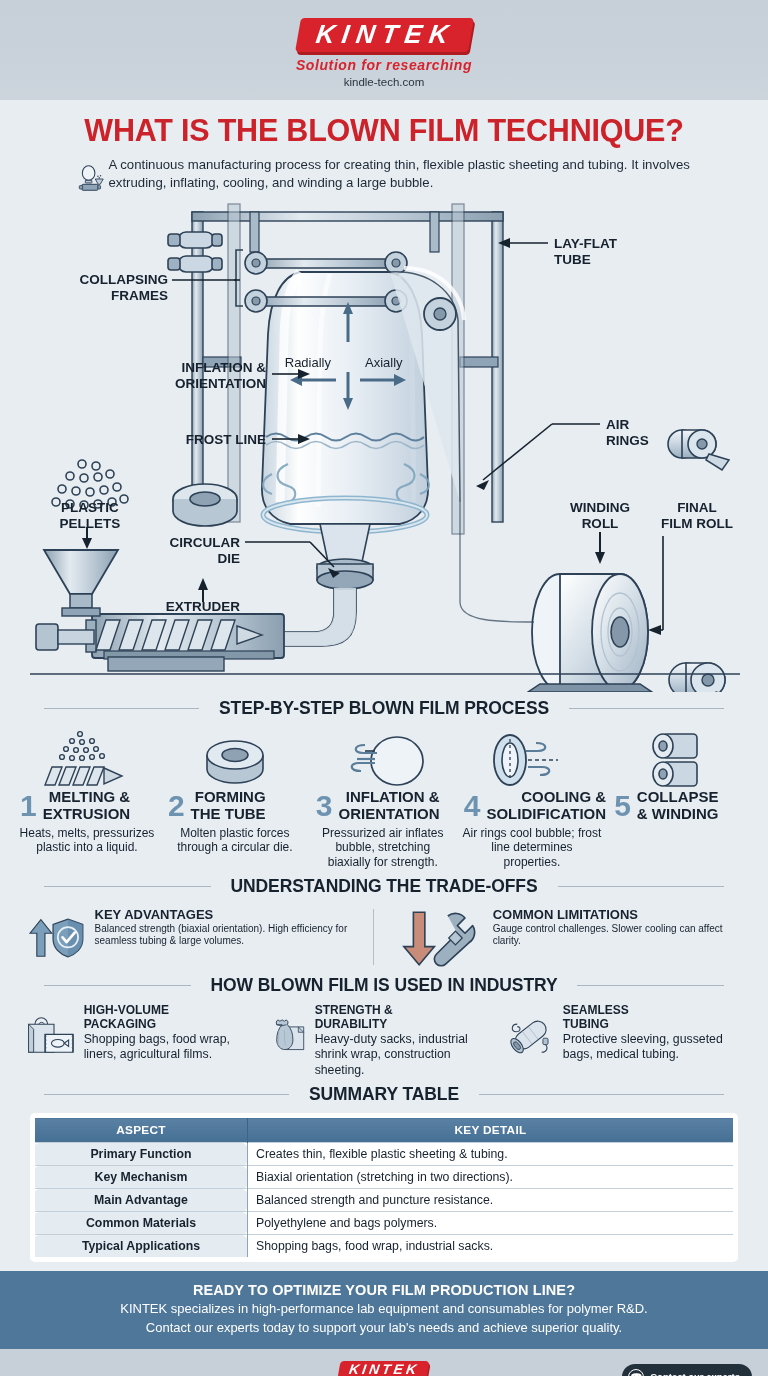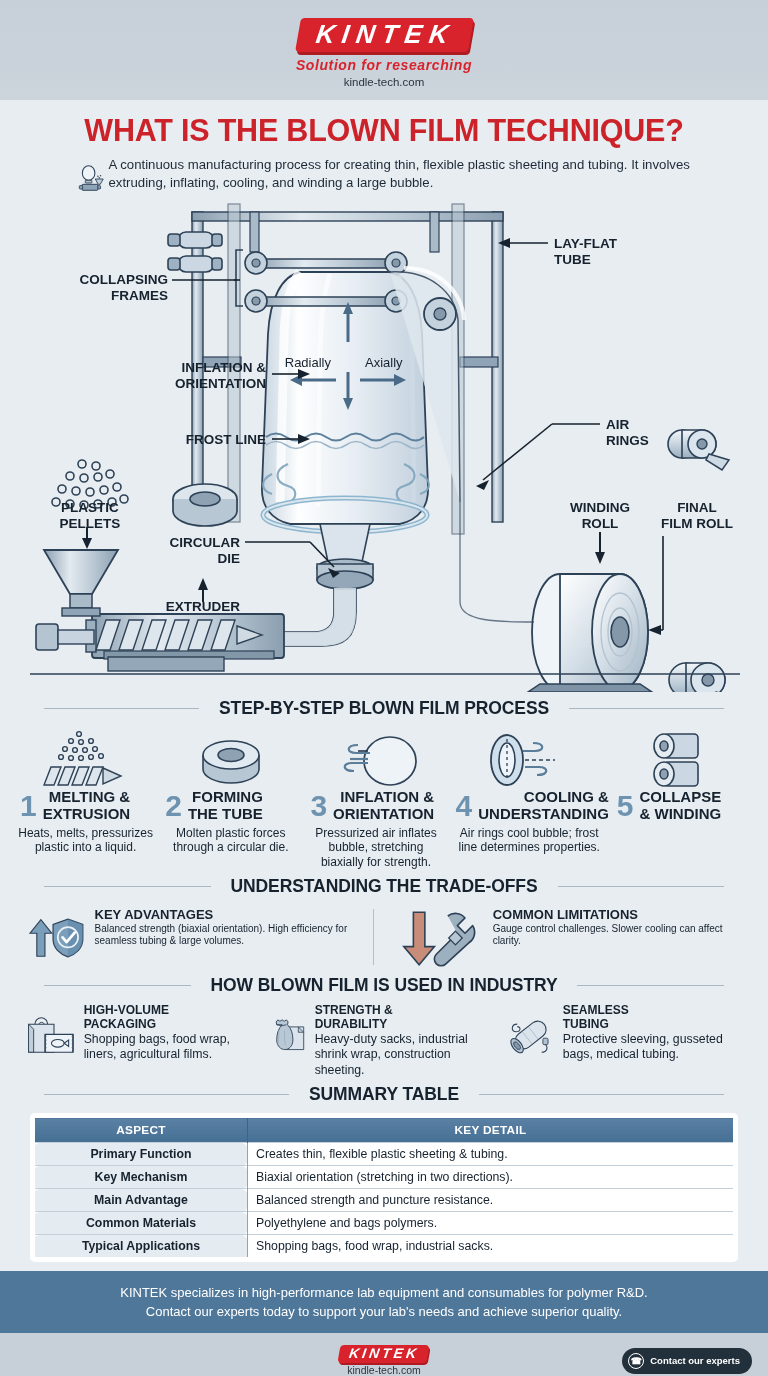--- a/index.html
+++ b/index.html
@@ -503,21 +503,21 @@
         <g fill="none" stroke="#5a7d99" stroke-width="2.2">
           <path d="M52 12 c12 0 12 8 2 8 l-12 0"></path>
           <path d="M56 44 c12 0 12 -8 2 -8 l-14 0"></path>
         </g>
       </svg>
     </div>
     <div class="step-head">
       <div class="step-num">4</div>
       <div class="step-title">
         <div>COOLING &amp;</div>
-        <div>UNDERSTANDING</div>
+        <div>SOLIDIFICATION</div>
       </div>
     </div>
     <div class="step-desc">Air rings cool bubble; frost line determines properties.</div>
   </div>
 
   <div class="step">
     <div class="step-icon">
       <svg width="80" height="58" viewBox="0 0 80 58">
         <g stroke="#2e4257" stroke-width="1.6">
           <rect x="22" y="3" width="34" height="24" rx="4" fill="#cbd8e3"></rect>
@@ -677,20 +677,21 @@
       </tr>
       <tr>
         <td class="aspect">Typical Applications</td>
         <td class="detail">Shopping bags, food wrap, industrial sacks.</td>
       </tr>
     </tbody>
   </table>
 </div>
 
 <div class="cta">
+  <h3>READY TO OPTIMIZE YOUR FILM PRODUCTION LINE?</h3>
   <p>KINTEK specializes in high-performance lab equipment and consumables for polymer R&amp;D.</p>
   <p>Contact our experts today to support your lab's needs and achieve superior quality.</p>
 </div>
 
 <div class="footer">
   <div class="logo-mark"><span>KINTEK</span></div>
   <div class="logo-url">kindle-tech.com</div>
   <button class="contact-btn">
     <span class="phone-circle">☎</span>
     <span>Contact our experts</span>

